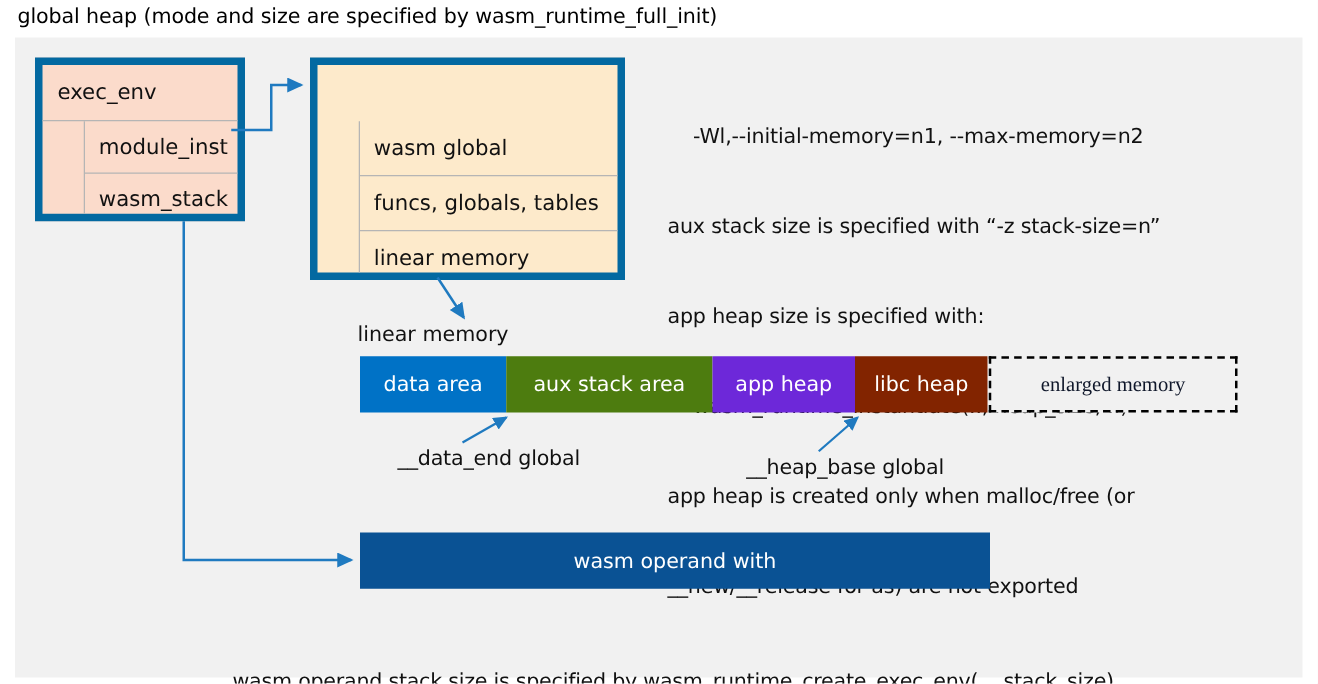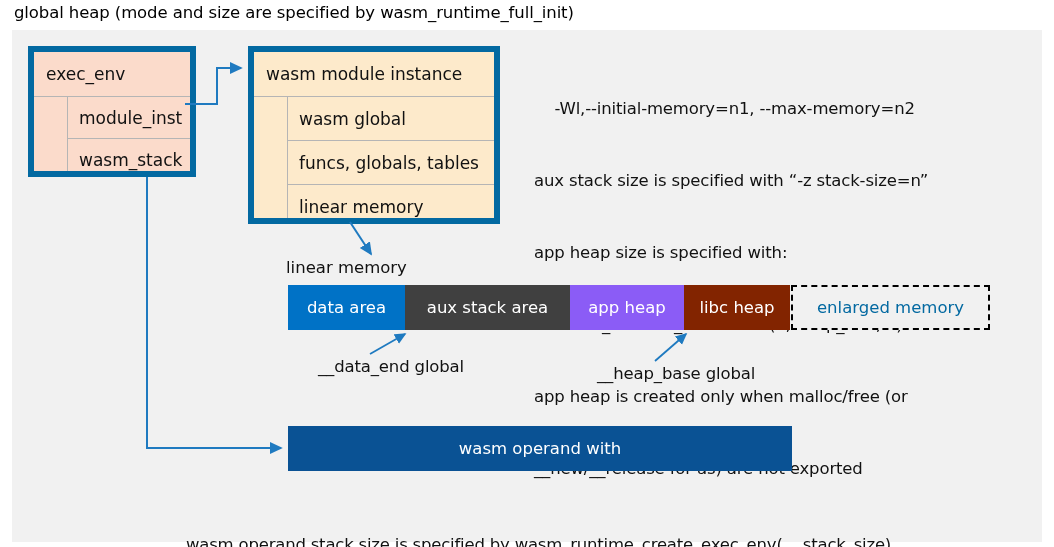--- a/index.html
+++ b/index.html
@@ -194,45 +194,44 @@
   <div class="struct exec">
     <div class="hdr">exec_env</div>
     <div class="gutter"></div>
     <div class="rows">
       <div class="row">module_inst</div>
       <div class="row">wasm_stack</div>
     </div>
   </div>
 
   <div class="struct inst">
-    <div class="hdr">wasm module instance</div>
     <div class="gutter"></div>
     <div class="rows">
       <div class="row">wasm global</div>
       <div class="row">funcs, globals, tables</div>
       <div class="row">linear memory</div>
     </div>
   </div>
 
   <div class="infoblock">
     <div>    -Wl,--initial-memory=n1, --max-memory=n2</div>
     <div>aux stack size is specified with “-z stack-size=n”</div>
     <div>app heap size is specified with:</div>
     <div>    wasm_runtime_instantiate(.., heap_size, ..)</div>
     <div>app heap is created only when malloc/free (or</div>
     <div>__new/__release for as) are not exported</div>
   </div>
 
   <div class="lm-label">linear memory</div>
   <div class="membar">
     <div class="seg" style="left: 0px; width: 117px; background: rgb(0, 114, 198); color: rgb(255, 255, 255);">data area</div>
-    <div class="seg" style="left: 117px; width: 165px; background: #404040; color: rgb(255, 255, 255); text-align: right;">aux stack area</div>
-    <div class="seg" style="left: 282px; width: 114px; background: #8b5cf6; color: rgb(255, 255, 255);">app heap</div>
+    <div class="seg" style="left: 117px; width: 165px; background: #4d7c0f; color: rgb(255, 255, 255); text-align: right;">aux stack area</div>
+    <div class="seg" style="left: 282px; width: 114px; background: #6d28d9; color: rgb(255, 255, 255);">app heap</div>
     <div class="seg" style="left: 396px; width: 106px; background: rgb(130, 36, 0); color: rgb(255, 255, 255);">libc heap</div>
-    <div class="seg enlarged" style="left: 503px; width: 199px; color: #0369a1;">enlarged memory</div>
+    <div class="seg enlarged" style="left: 503px; width: 199px; color: #0f172a; font-family: Liberation Serif, serif;">enlarged memory</div>
   </div>
 
   <div class="ann data-end">__data_end global</div>
   <div class="ann heap-base">__heap_base global</div>
 
   <div class="opstack">wasm operand with</div>
   <div class="bottomtext">
     <div>wasm operand stack size is specified by wasm_runtime_create_exec_env(.., stack_size)</div>
     
   </div>

